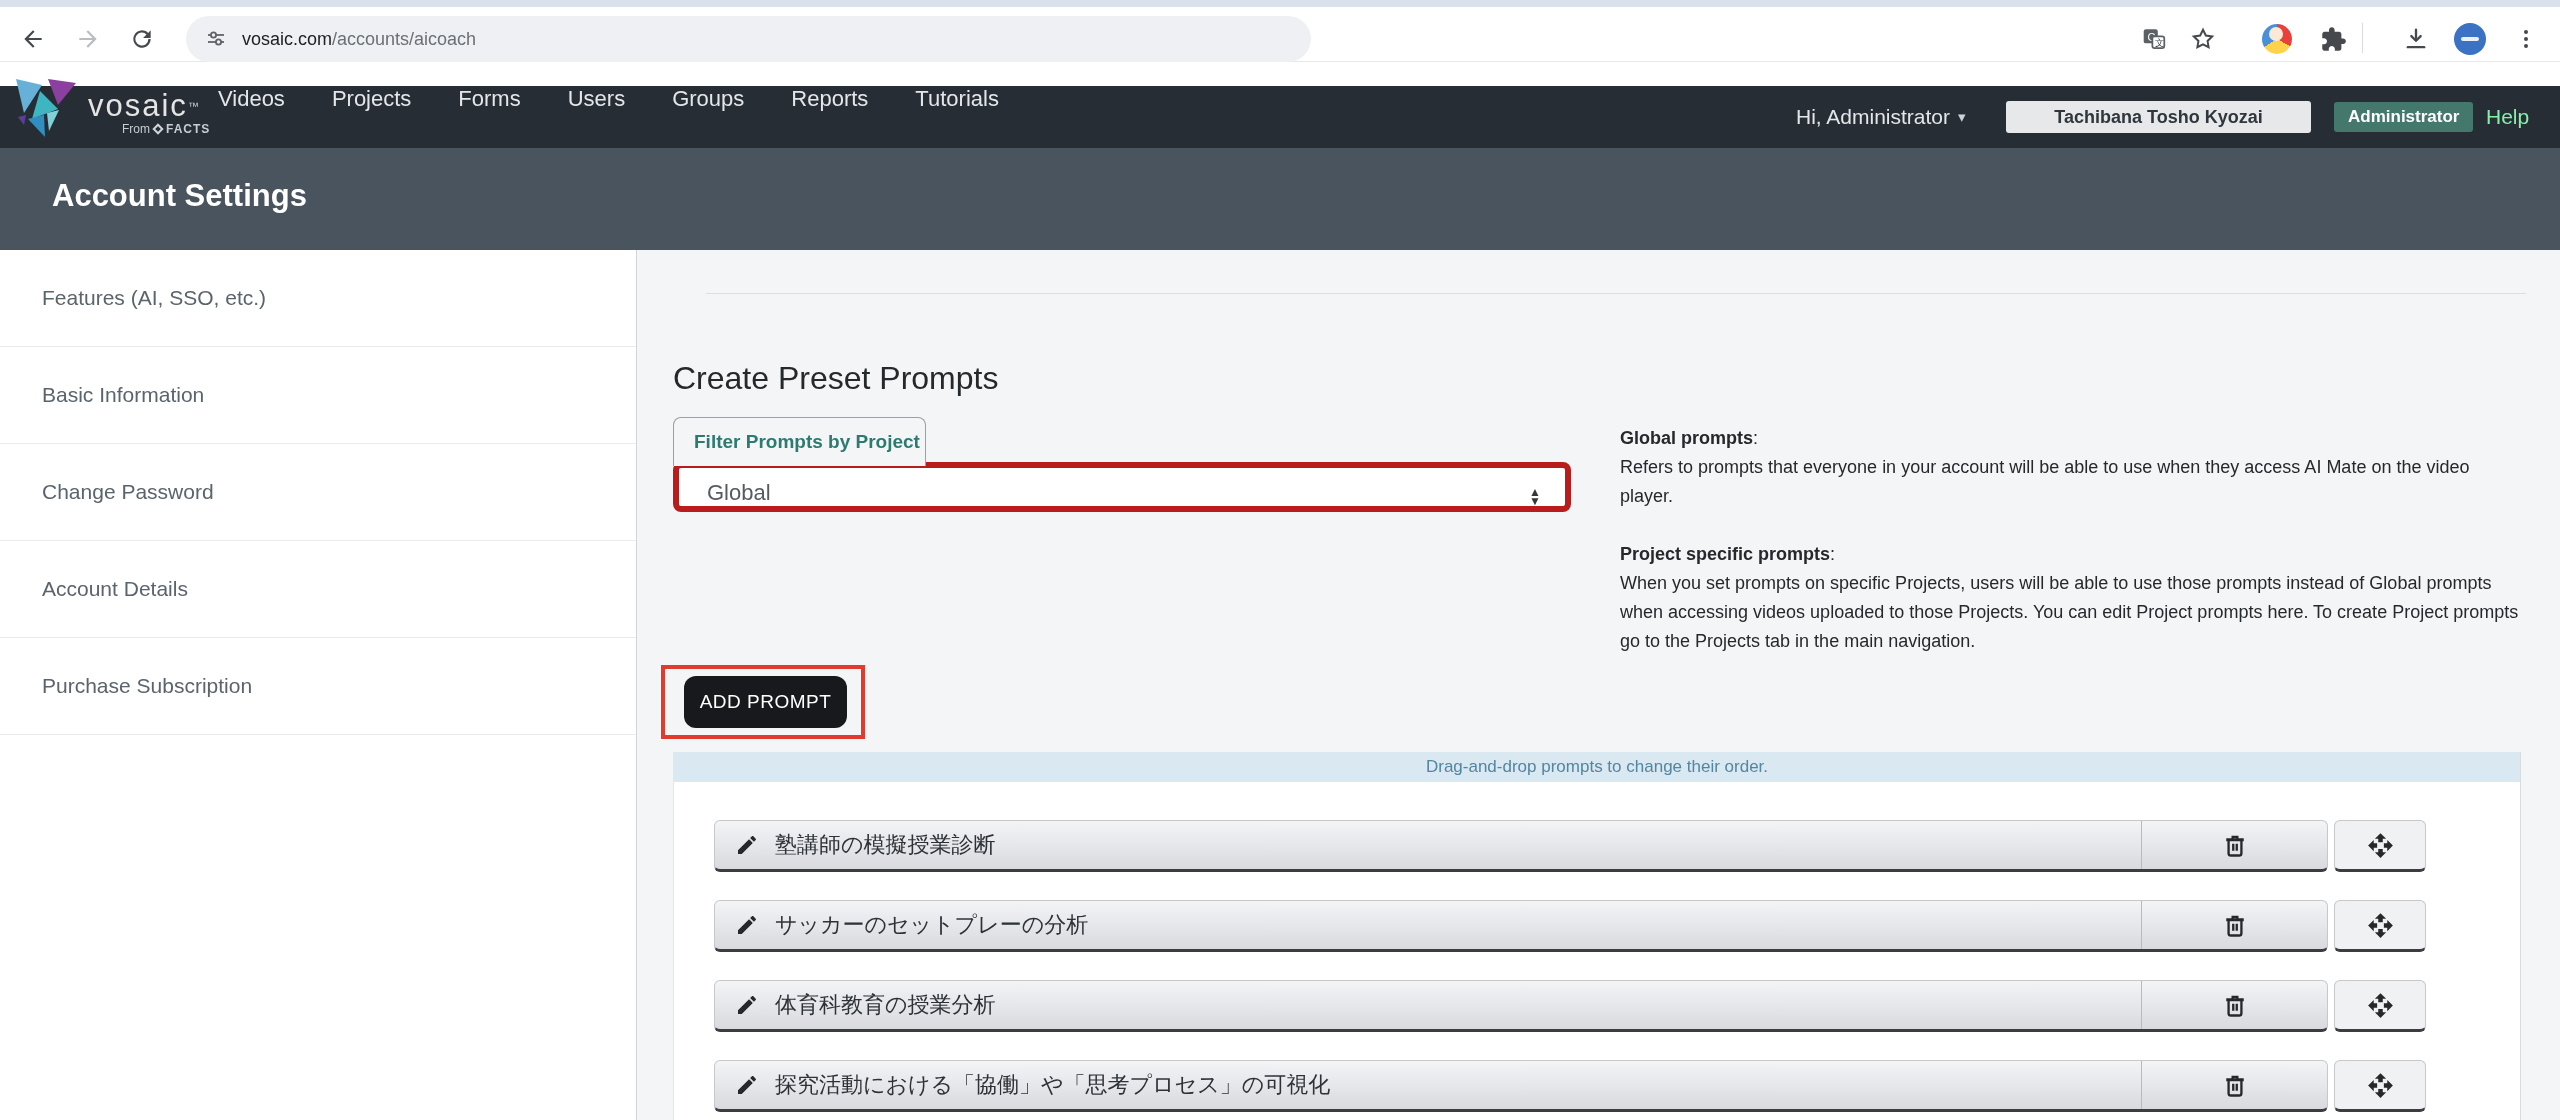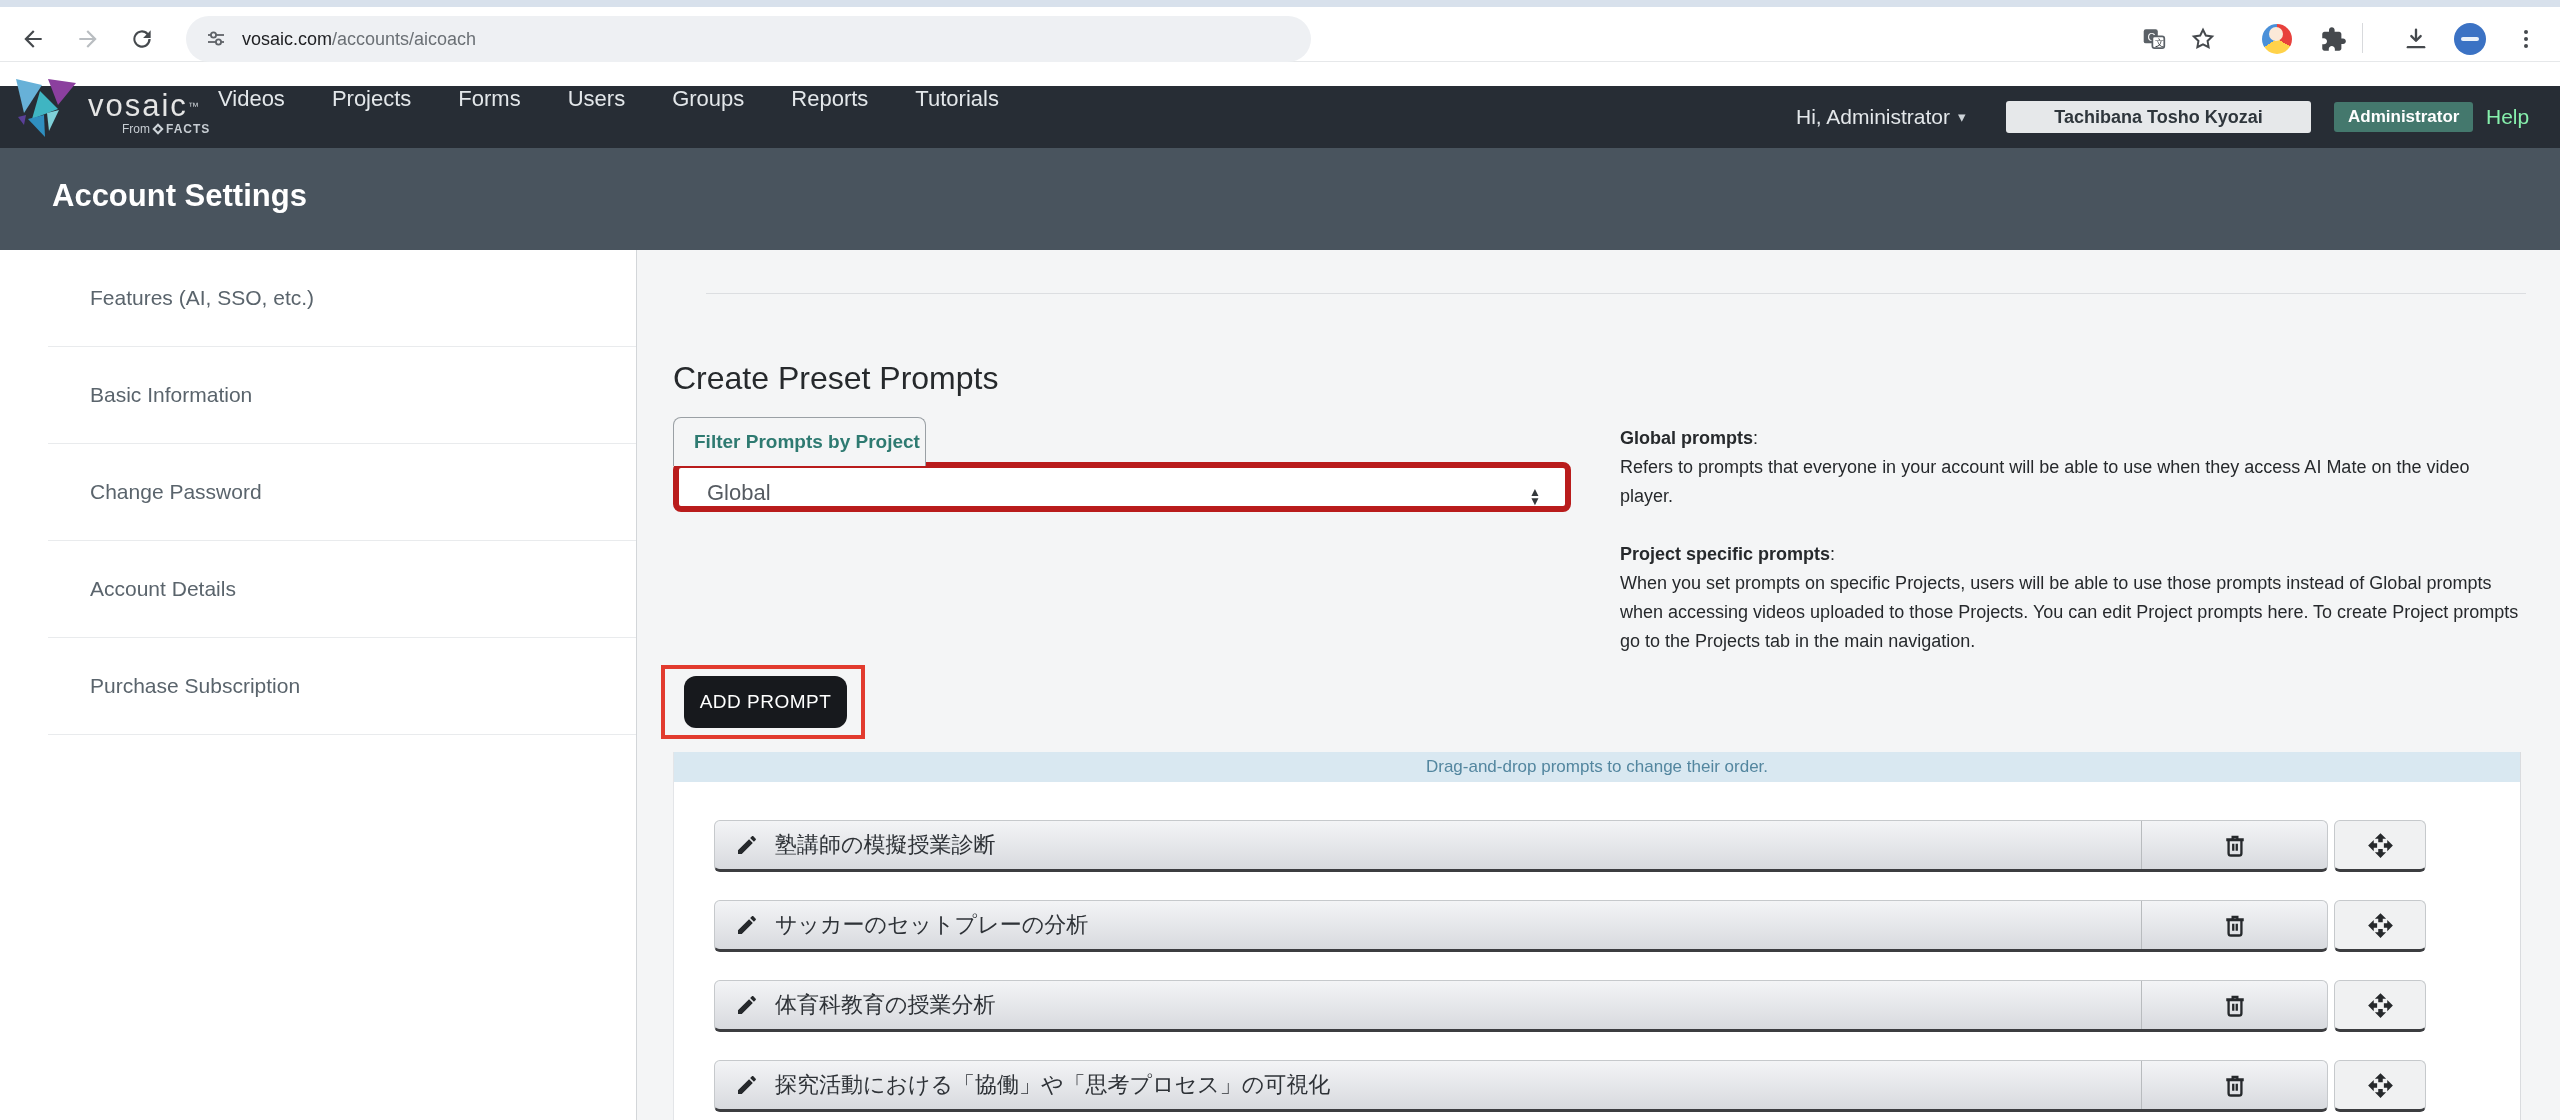--- a/index.html
+++ b/index.html
@@ -50,21 +50,21 @@
   .help-link { position:absolute; left:2486px; top:0; height:62px; display:flex; align-items:center;
                color:#86efac; font-size:21px; cursor:pointer; }
 
   
   .page-header { position:absolute; top:148px; left:0; width:2560px; height:102px; background:#49545e; }
   .page-title { position:absolute; left:52px; top:30px; font-size:31px; font-weight:700; color:#fff; }
 
   
   .content-bg { position:absolute; left:637px; top:250px; width:1923px; height:870px; background:#f4f5f6; }
   .sidebar { position:absolute; left:0; top:250px; width:637px; height:870px; background:#fff;
-             border-right:1px solid #d3d6d9;padding-left:48px; }
+             border-right:1px solid #d3d6d9; }
   .side-item { height:97px; display:flex; align-items:center; padding-left:42px; font-size:21px;
                color:#5a646c; border-bottom:1px solid #e9ebed; cursor:pointer; }
 
   
   .main-hr { position:absolute; left:706px; top:293px; width:1820px; border-top:1px solid #dcdee1; }
   .main-heading { position:absolute; left:673px; top:360px; font-size:32px; color:#26292c; font-weight:400; }
 
   .filter-tab { position:absolute; left:673px; top:417px; width:253px; height:49px; z-index:2;
                 background:#f4f5f6; border:1px solid #9aa0a5; border-bottom:none;
                 border-radius:8px 8px 0 0; display:flex; align-items:center; padding-left:20px;

